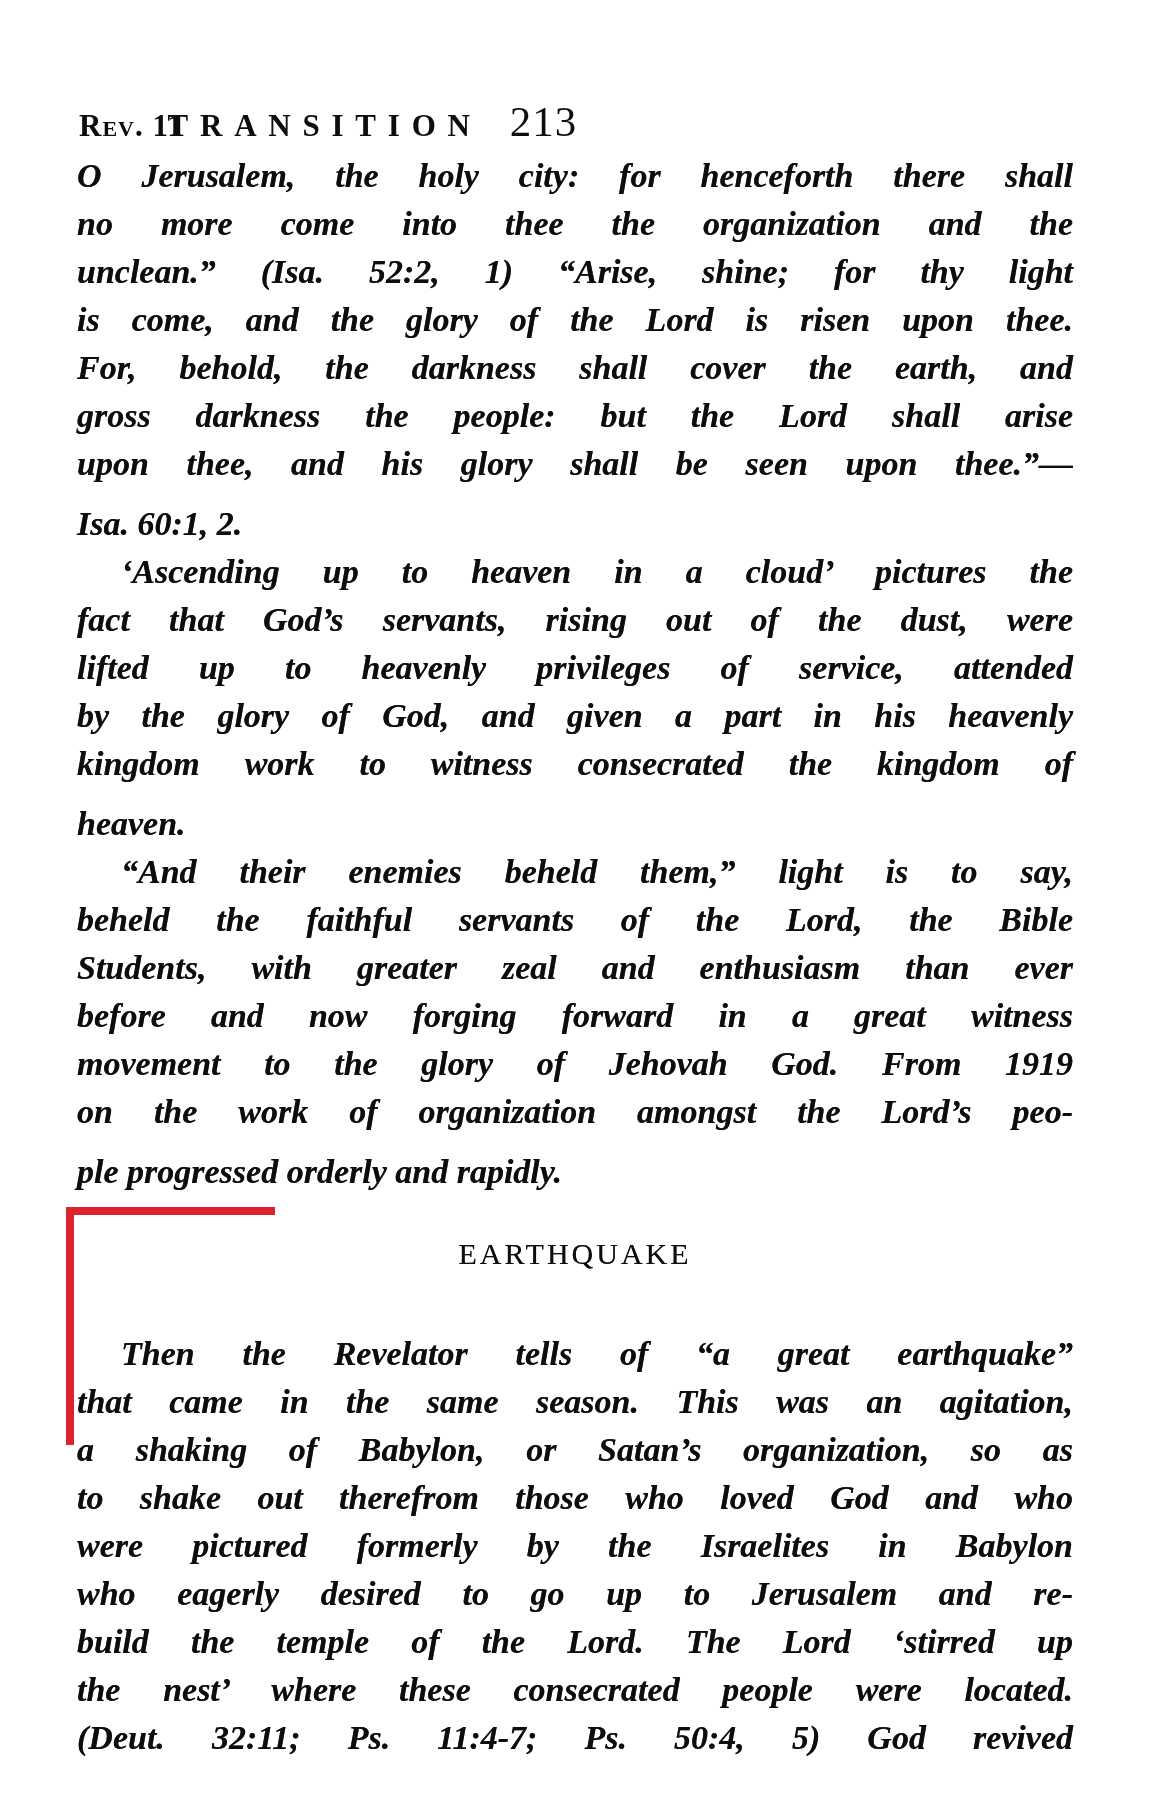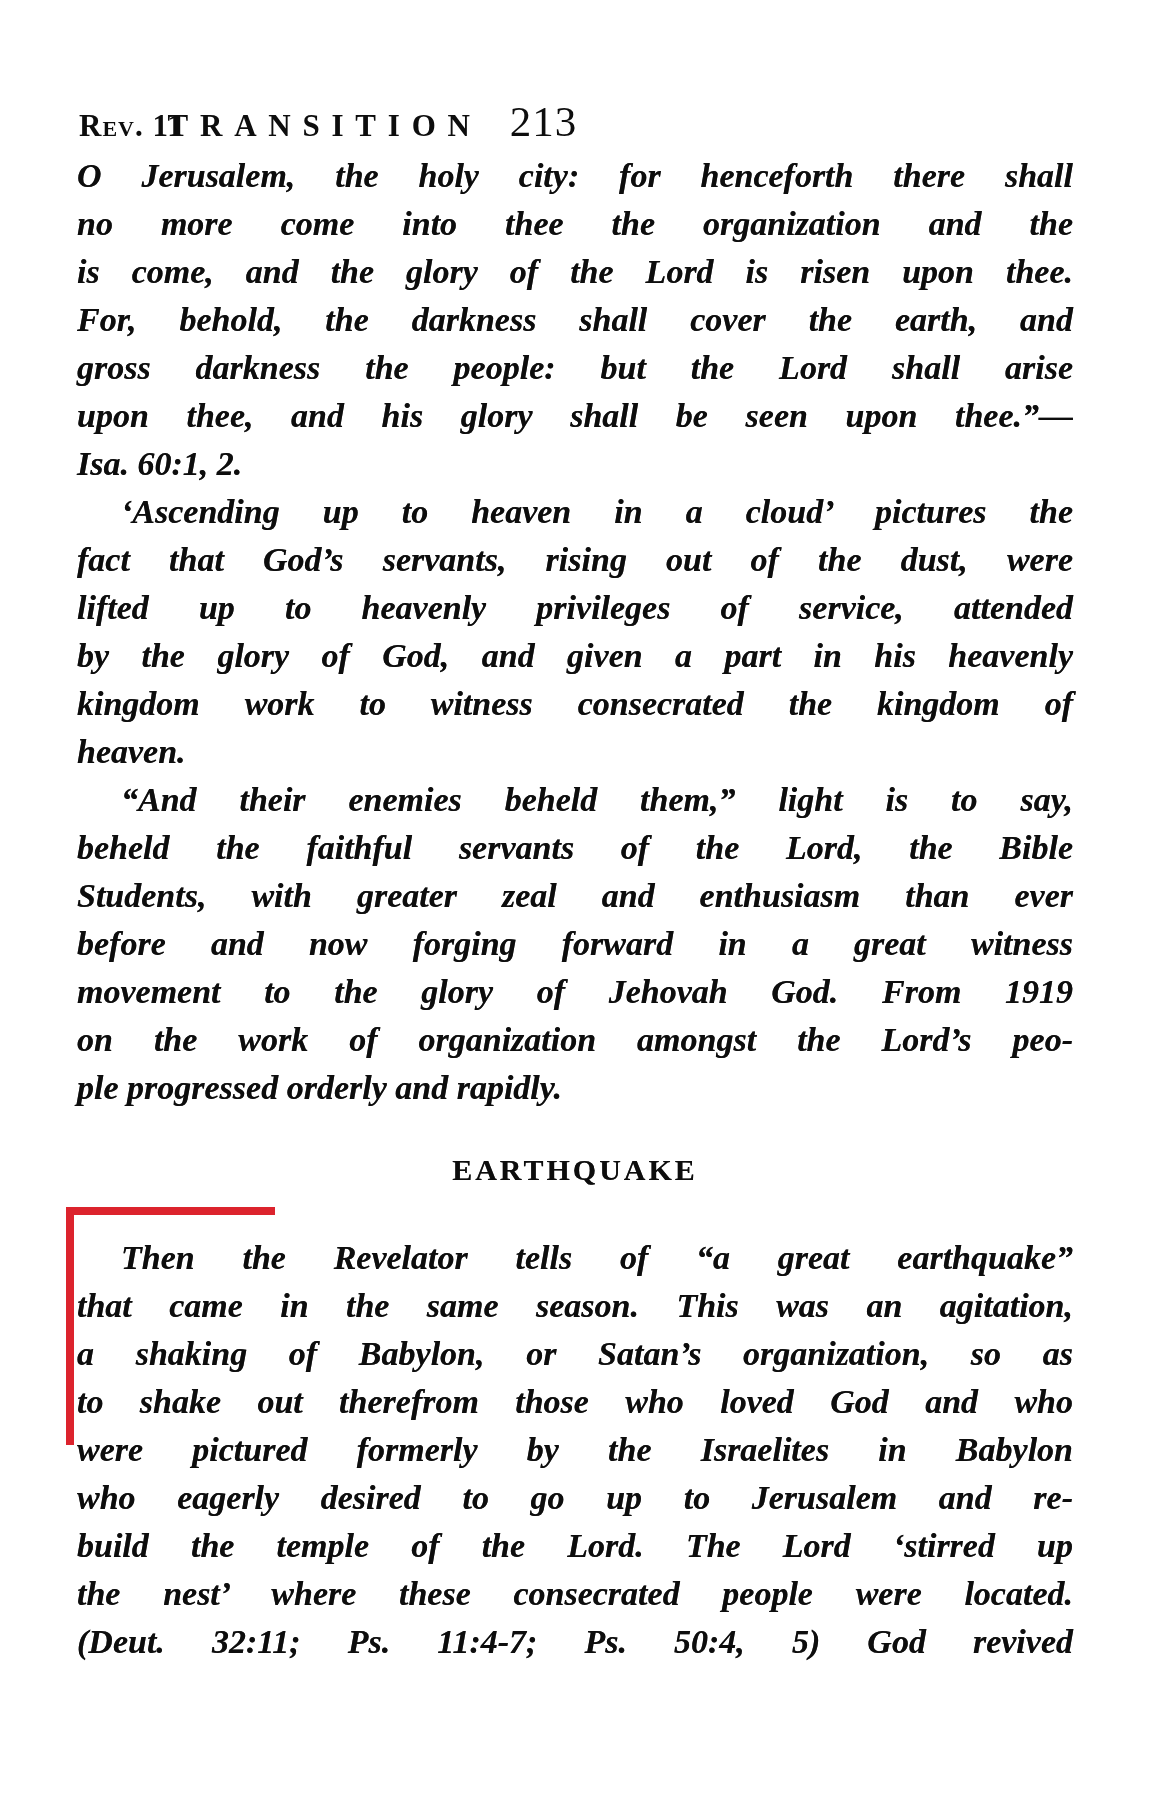--- a/index.html
+++ b/index.html
@@ -59,33 +59,33 @@
     text-shadow: 0 0 0.5px rgba(0,0,0,0.65);
   }
   .paragraph { margin: 0; }
   .tline {
     height: 48px;
     white-space: nowrap;
     text-align: justify;
     text-align-last: justify;
     font-style: italic;
   }
-  .tline.last { text-align-last: left; }
+  .tline.last { text-align-last: left; margin-top: 12px; }
   .paragraph.justify-all .tline.last { text-align-last: justify; }
   .paragraph.indent-first .tline.first { padding-left: 44px; }
 
   
   .section-heading {
     margin-top: 41px;
-    margin-bottom: 0;
+    margin-bottom: 12px;
     height: 34px;
     line-height: 34px;
     text-align: center;
     font-size: 30px;
-    font-weight: bold;
+    font-weight: normal;
     letter-spacing: 3px;
   }
   .after-heading-gap { height: 47px; }
 
   
   .red-bracket-h {
     position: absolute;
     left: 66px;
     top: 1207px;
     width: 209px;
@@ -107,20 +107,21 @@
   <div class="running-head">
     <span class="rh-left">Rev. 11</span>
     <span class="rh-center">TRANSITION</span>
     <span class="rh-right">213</span>
   </div>
 
   <div class="text-column">
     <div class="paragraph">
         <div class="tline first">O Jerusalem, the holy city: for henceforth there shall</div>
         <div class="tline">no more come into thee the organization and the</div>
+        <div class="tline">unclean.” (Isa. 52:2, 1)  “Arise, shine; for thy light</div>
         <div class="tline">is come, and the glory of the Lord is risen upon thee.</div>
         <div class="tline">For, behold, the darkness shall cover the earth, and</div>
         <div class="tline">gross darkness the people: but the Lord shall arise</div>
         <div class="tline">upon thee, and his glory shall be seen upon thee.”—</div>
         <div class="tline last">Isa. 60:1, 2.</div>
       </div>
     <div class="paragraph indent-first">
         <div class="tline first">‘Ascending up to heaven in a cloud’ pictures the</div>
         <div class="tline">fact that God’s servants, rising out of the dust, were</div>
         <div class="tline">lifted up to heavenly privileges of service, attended</div>

